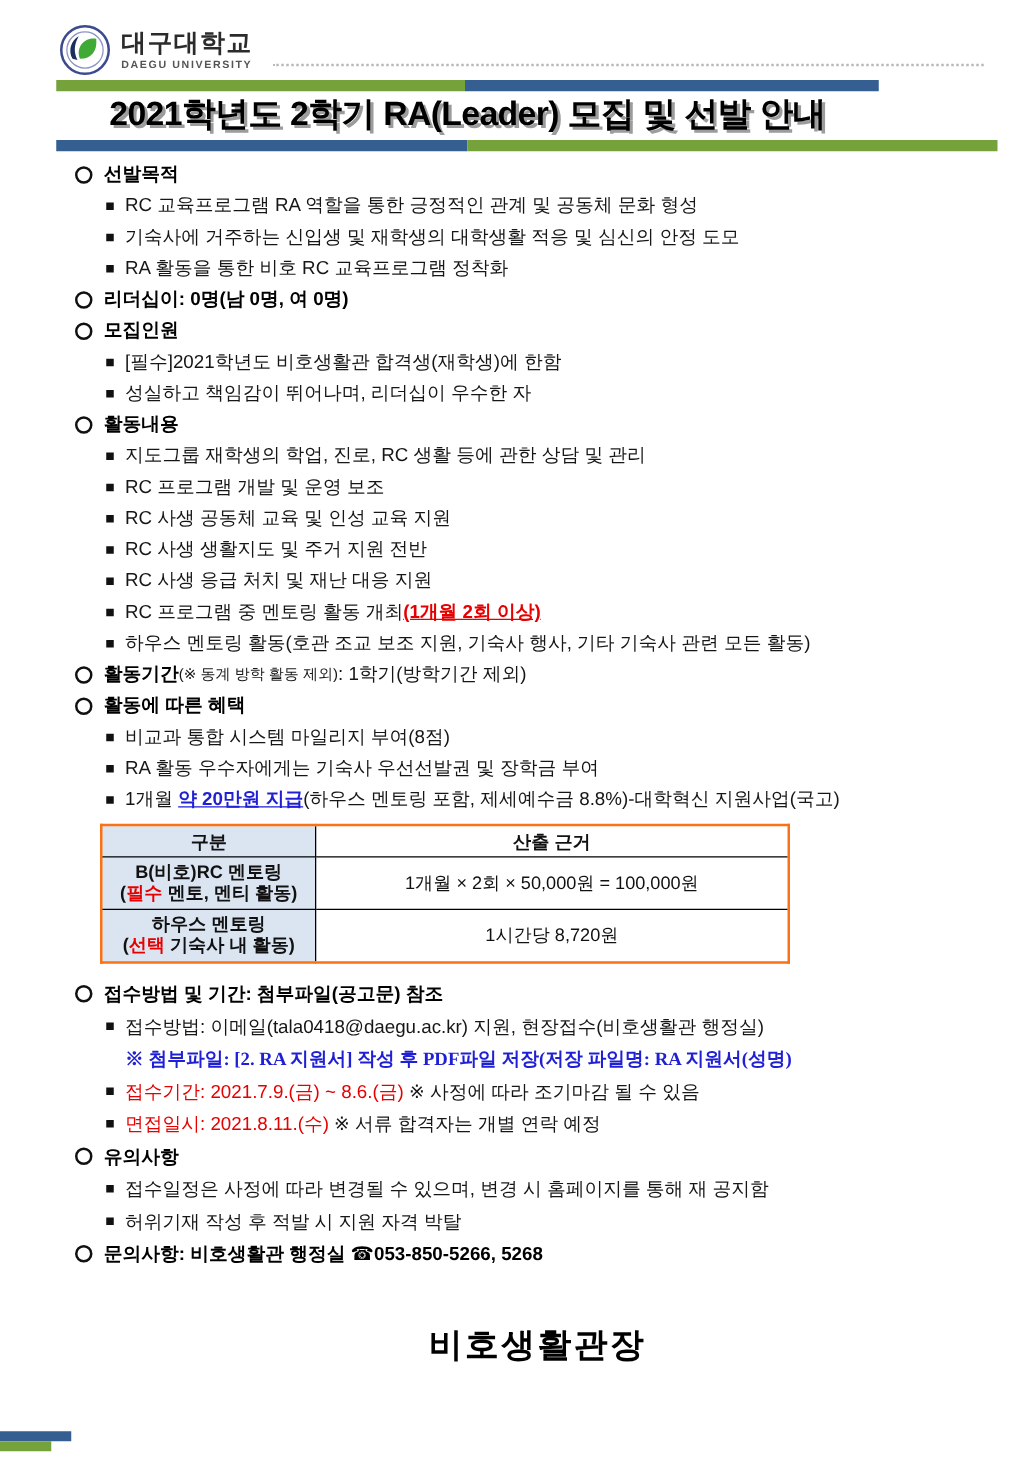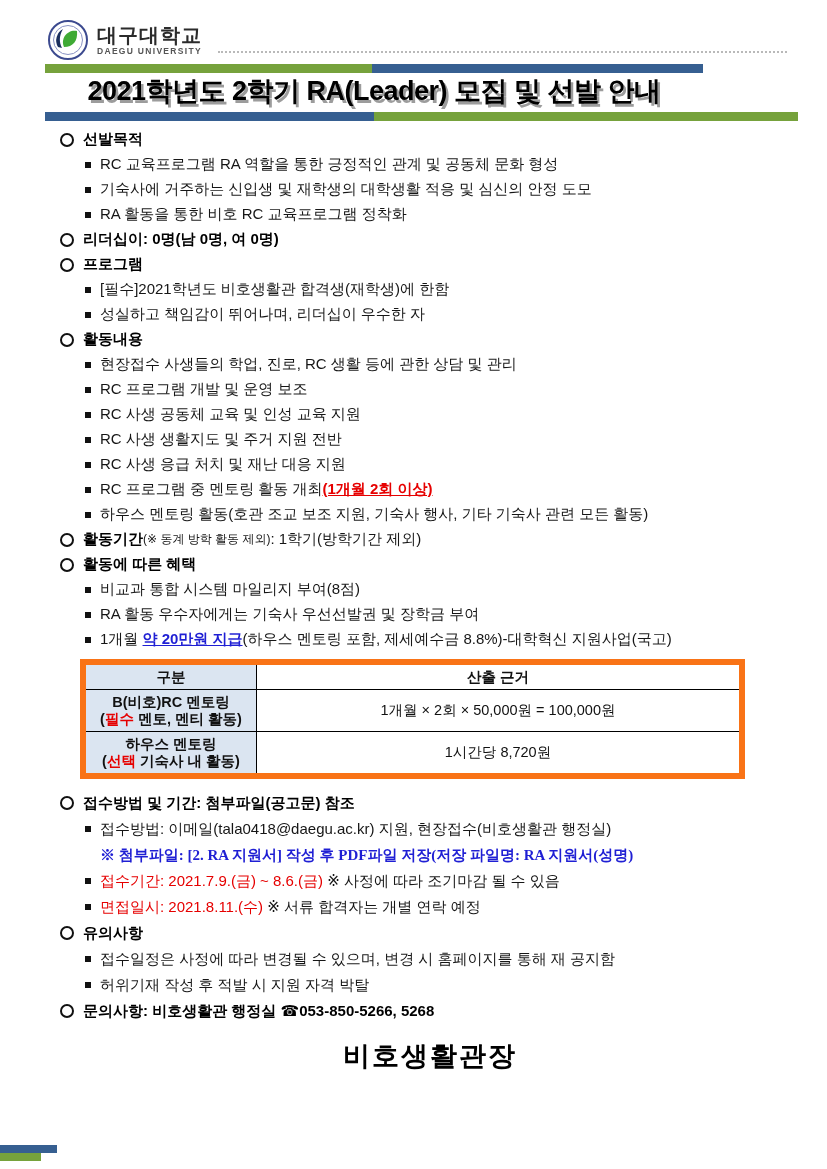--- a/index.html
+++ b/index.html
@@ -37,29 +37,29 @@
   .marker-bullet{flex:none;width:6px;height:6px;background:#111;margin:0 9px 0 25px;}
   .line.note{padding-left:40px;}
   .pt-b{font-weight:700;font-size:15px;color:#000;}
   .pt-n{font-weight:400;font-size:15px;color:#161616;}
   .pt-sm{font-weight:400;font-size:12px;color:#161616;}
   .pt-rb{font-weight:400;font-size:15px;color:var(--red-text,#E60000);}
   .pt-rbu{font-weight:700;font-size:15px;color:var(--red-text,#E60000);text-decoration:underline;}
   .pt-bb{font-weight:700;font-size:15px;color:var(--blue-text,#1F1FD4);font-family:Liberation Serif, serif;}
   .pt-bbu{font-weight:700;font-size:15px;color:var(--blue-text,#1F1FD4);text-decoration:underline;}
   
-  table.calc{border-collapse:collapse;margin:7px 0 11px 20px;width:665px;border:6px solid #f97316;table-layout:fixed;}
+  table.calc{border-collapse:collapse;margin:7px 0 11px 20px;width:552px;border:2px solid #f97316;table-layout:fixed;}
   table.calc th,table.calc td{border:1px solid #000;text-align:center;vertical-align:middle;}
   table.calc th{height:22px;font-size:14.5px;font-weight:700;}
   table.calc td{height:37px;font-size:14.5px;}
   .cell-cat{background:var(--table-cell-bg,#DBE5F1);width:170px;font-weight:700;font-size:14px;line-height:17px;padding:2px 0;}
   th.cell-cat{height:22px;line-height:normal;padding:0;}
   .red-word{color:var(--red-text,#E60000);}
   
-  .signature{margin-top:14px;text-align:center;font-size:27px;font-weight:800;letter-spacing:2px;color:#000;}
+  .signature{margin-top:42px;text-align:center;font-size:27px;font-weight:800;letter-spacing:2px;color:#000;}
   .fbar-blue{position:absolute;left:0;bottom:16px;width:57px;height:8px;background:var(--accent-blue,#365F91);}
   .fbar-green{position:absolute;left:0;bottom:8px;width:41px;height:8px;background:var(--accent-green,#76A23C);}
 </style>
 </head>
 <body>
 
 <div class="page">
 
   <div class="logo-row">
     <svg class="logo-emblem" width="40" height="40" viewBox="0 0 40 40">
@@ -85,25 +85,25 @@
     <span class="seg seg-green"></span>
   </div>
 
   <div class="content">
     <div id="lines-top" class="top-block">
         <div class="line section"><span class="marker-section"></span><span class="pt-b">선발목적</span></div>
         <div class="line bullet"><span class="marker-bullet"></span><span class="pt-n">RC 교육프로그램 RA 역할을 통한 긍정적인 관계 및 공동체 문화 형성</span></div>
         <div class="line bullet"><span class="marker-bullet"></span><span class="pt-n">기숙사에 거주하는 신입생 및 재학생의 대학생활 적응 및 심신의 안정 도모</span></div>
         <div class="line bullet"><span class="marker-bullet"></span><span class="pt-n">RA 활동을 통한 비호 RC 교육프로그램 정착화</span></div>
         <div class="line section"><span class="marker-section"></span><span class="pt-b">리더십이: 0명(남 0명, 여 0명)</span></div>
-        <div class="line section"><span class="marker-section"></span><span class="pt-b">프로그램</span></div>
+        <div class="line section"><span class="marker-section"></span><span class="pt-b">모집인원</span></div>
         <div class="line bullet"><span class="marker-bullet"></span><span class="pt-n">[필수]2021학년도 비호생활관 합격생(재학생)에 한함</span></div>
         <div class="line bullet"><span class="marker-bullet"></span><span class="pt-n">성실하고 책임감이 뛰어나며, 리더십이 우수한 자</span></div>
         <div class="line section"><span class="marker-section"></span><span class="pt-b">활동내용</span></div>
-        <div class="line bullet"><span class="marker-bullet"></span><span class="pt-n">현장접수 사생들의 학업, 진로, RC 생활 등에 관한 상담 및 관리</span></div>
+        <div class="line bullet"><span class="marker-bullet"></span><span class="pt-n">지도그룹 재학생의 학업, 진로, RC 생활 등에 관한 상담 및 관리</span></div>
         <div class="line bullet"><span class="marker-bullet"></span><span class="pt-n">RC 프로그램 개발 및 운영 보조</span></div>
         <div class="line bullet"><span class="marker-bullet"></span><span class="pt-n">RC 사생 공동체 교육 및 인성 교육 지원</span></div>
         <div class="line bullet"><span class="marker-bullet"></span><span class="pt-n">RC 사생 생활지도 및 주거 지원 전반</span></div>
         <div class="line bullet"><span class="marker-bullet"></span><span class="pt-n">RC 사생 응급 처치 및 재난 대응 지원</span></div>
         <div class="line bullet"><span class="marker-bullet"></span><span class="pt-n">RC 프로그램 중 멘토링 활동 개최</span><span class="pt-rbu">(1개월 2회 이상)</span></div>
         <div class="line bullet"><span class="marker-bullet"></span><span class="pt-n">하우스 멘토링 활동(호관 조교 보조 지원, 기숙사 행사, 기타 기숙사 관련 모든 활동)</span></div>
         <div class="line section"><span class="marker-section"></span><span class="pt-b">활동기간</span><span class="pt-sm">(※ 동계 방학 활동 제외)</span><span class="pt-n">: 1학기(방학기간 제외)</span></div>
         <div class="line section"><span class="marker-section"></span><span class="pt-b">활동에 따른 혜택</span></div>
         <div class="line bullet"><span class="marker-bullet"></span><span class="pt-n">비교과 통합 시스템 마일리지 부여(8점)</span></div>
         <div class="line bullet"><span class="marker-bullet"></span><span class="pt-n">RA 활동 우수자에게는 기숙사 우선선발권 및 장학금 부여</span></div>

